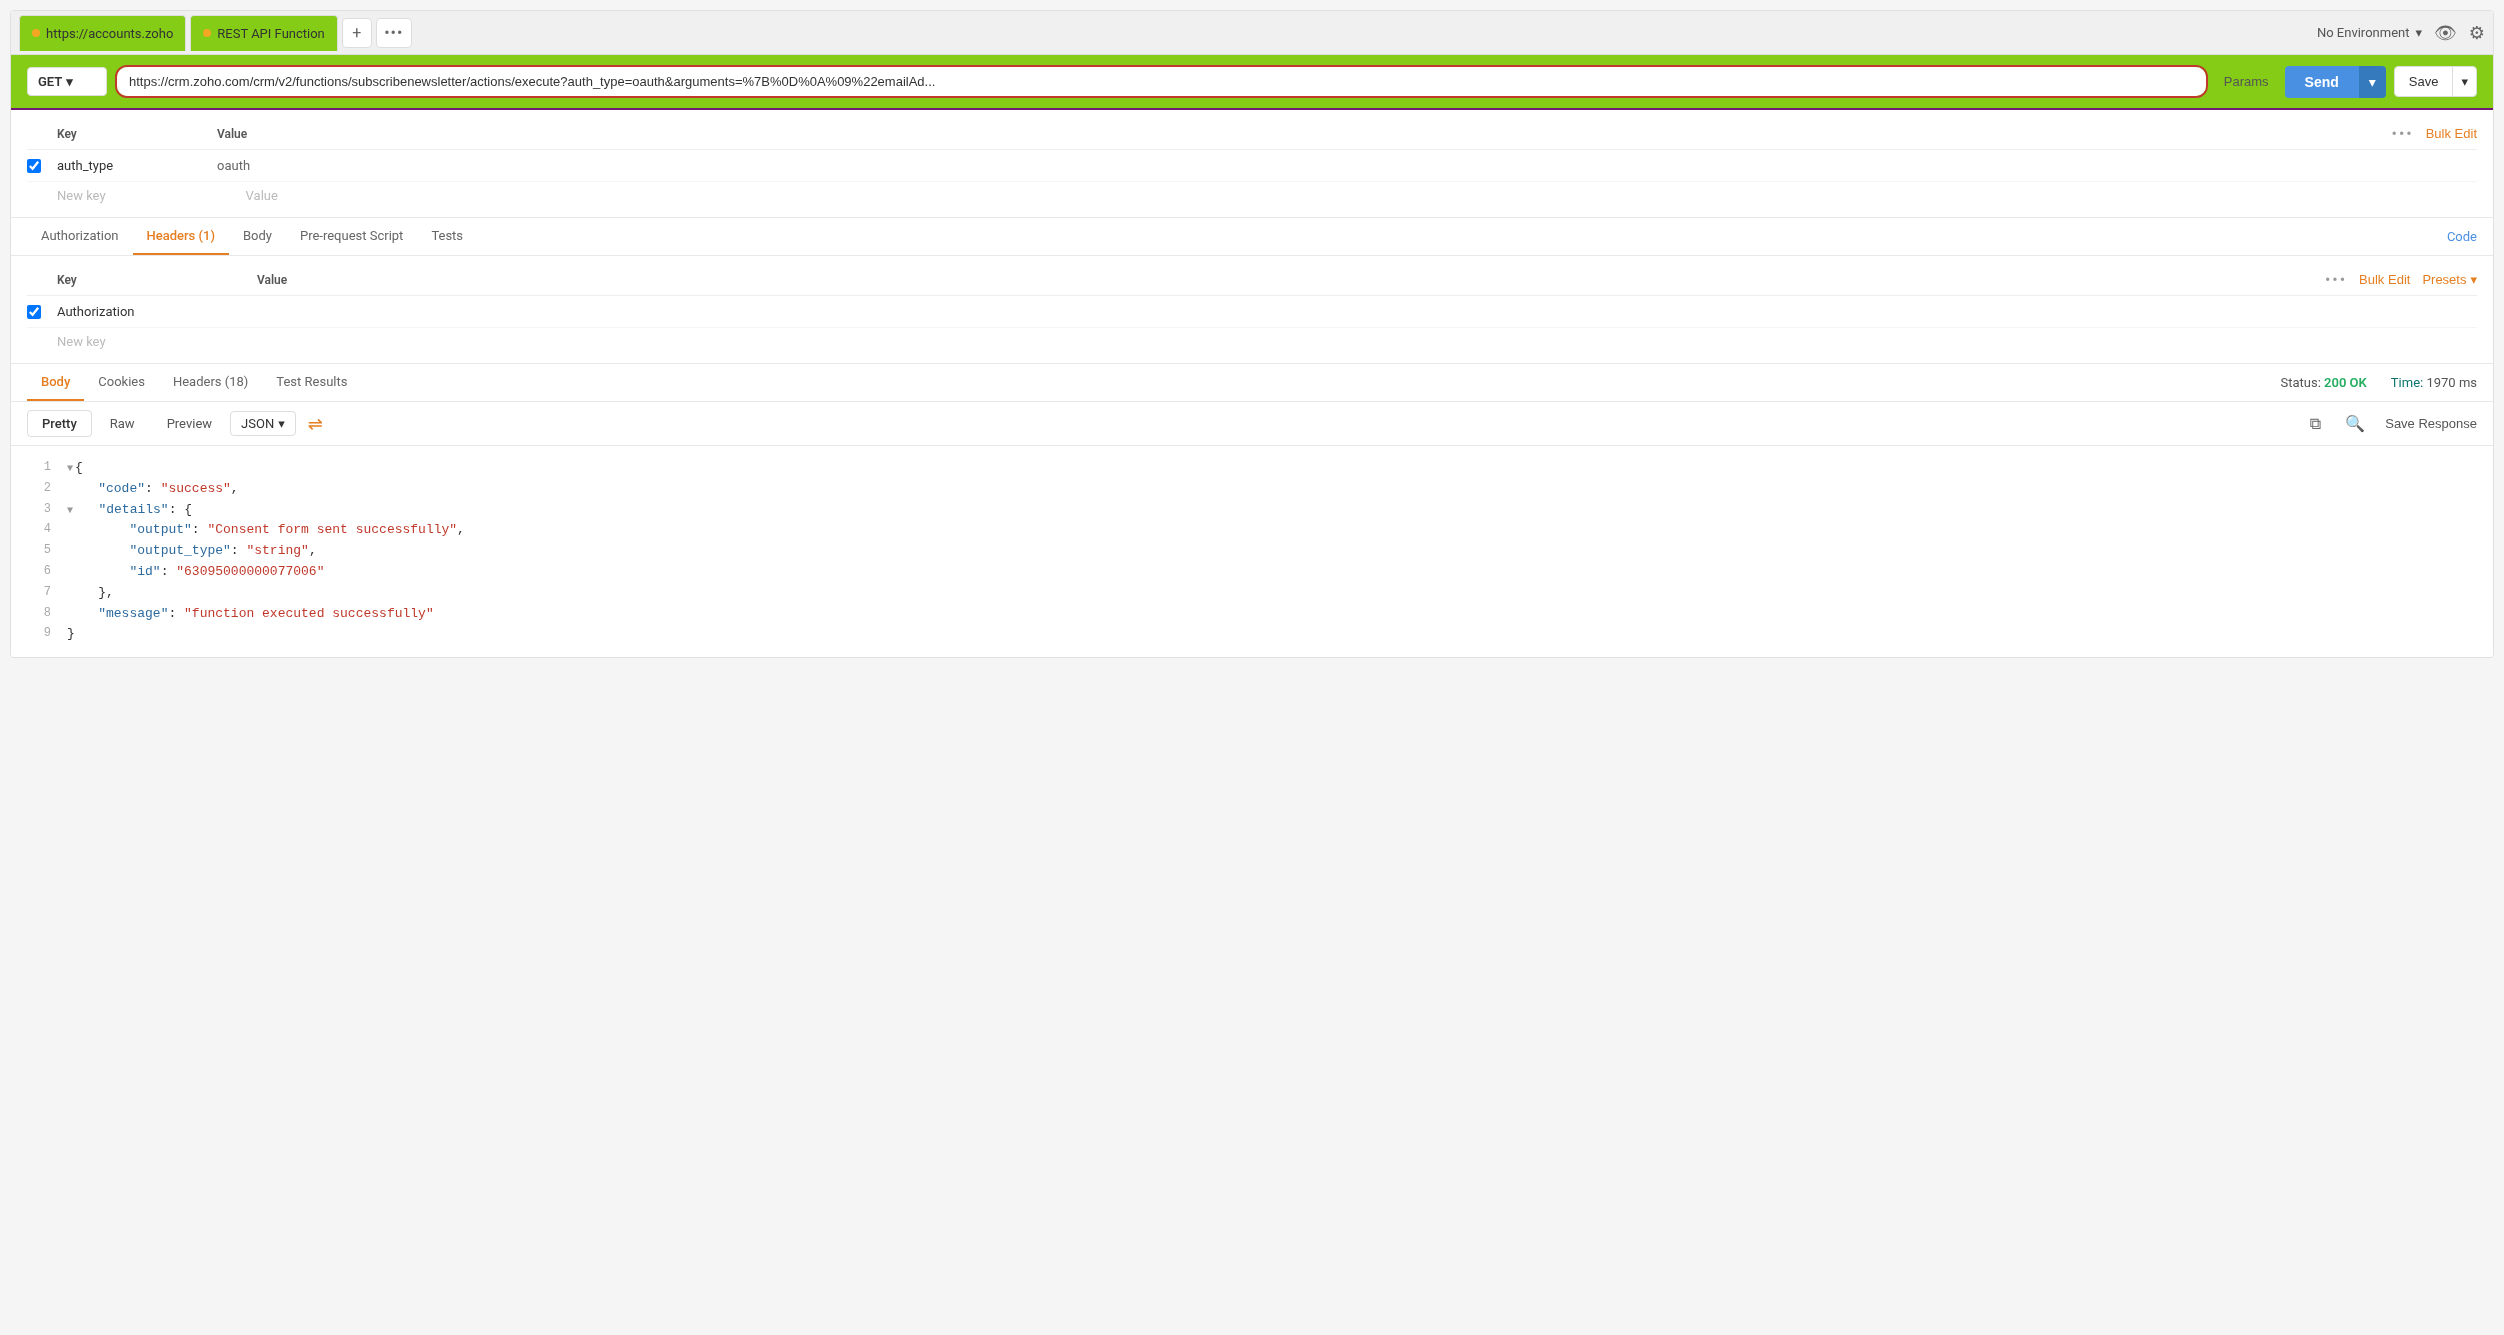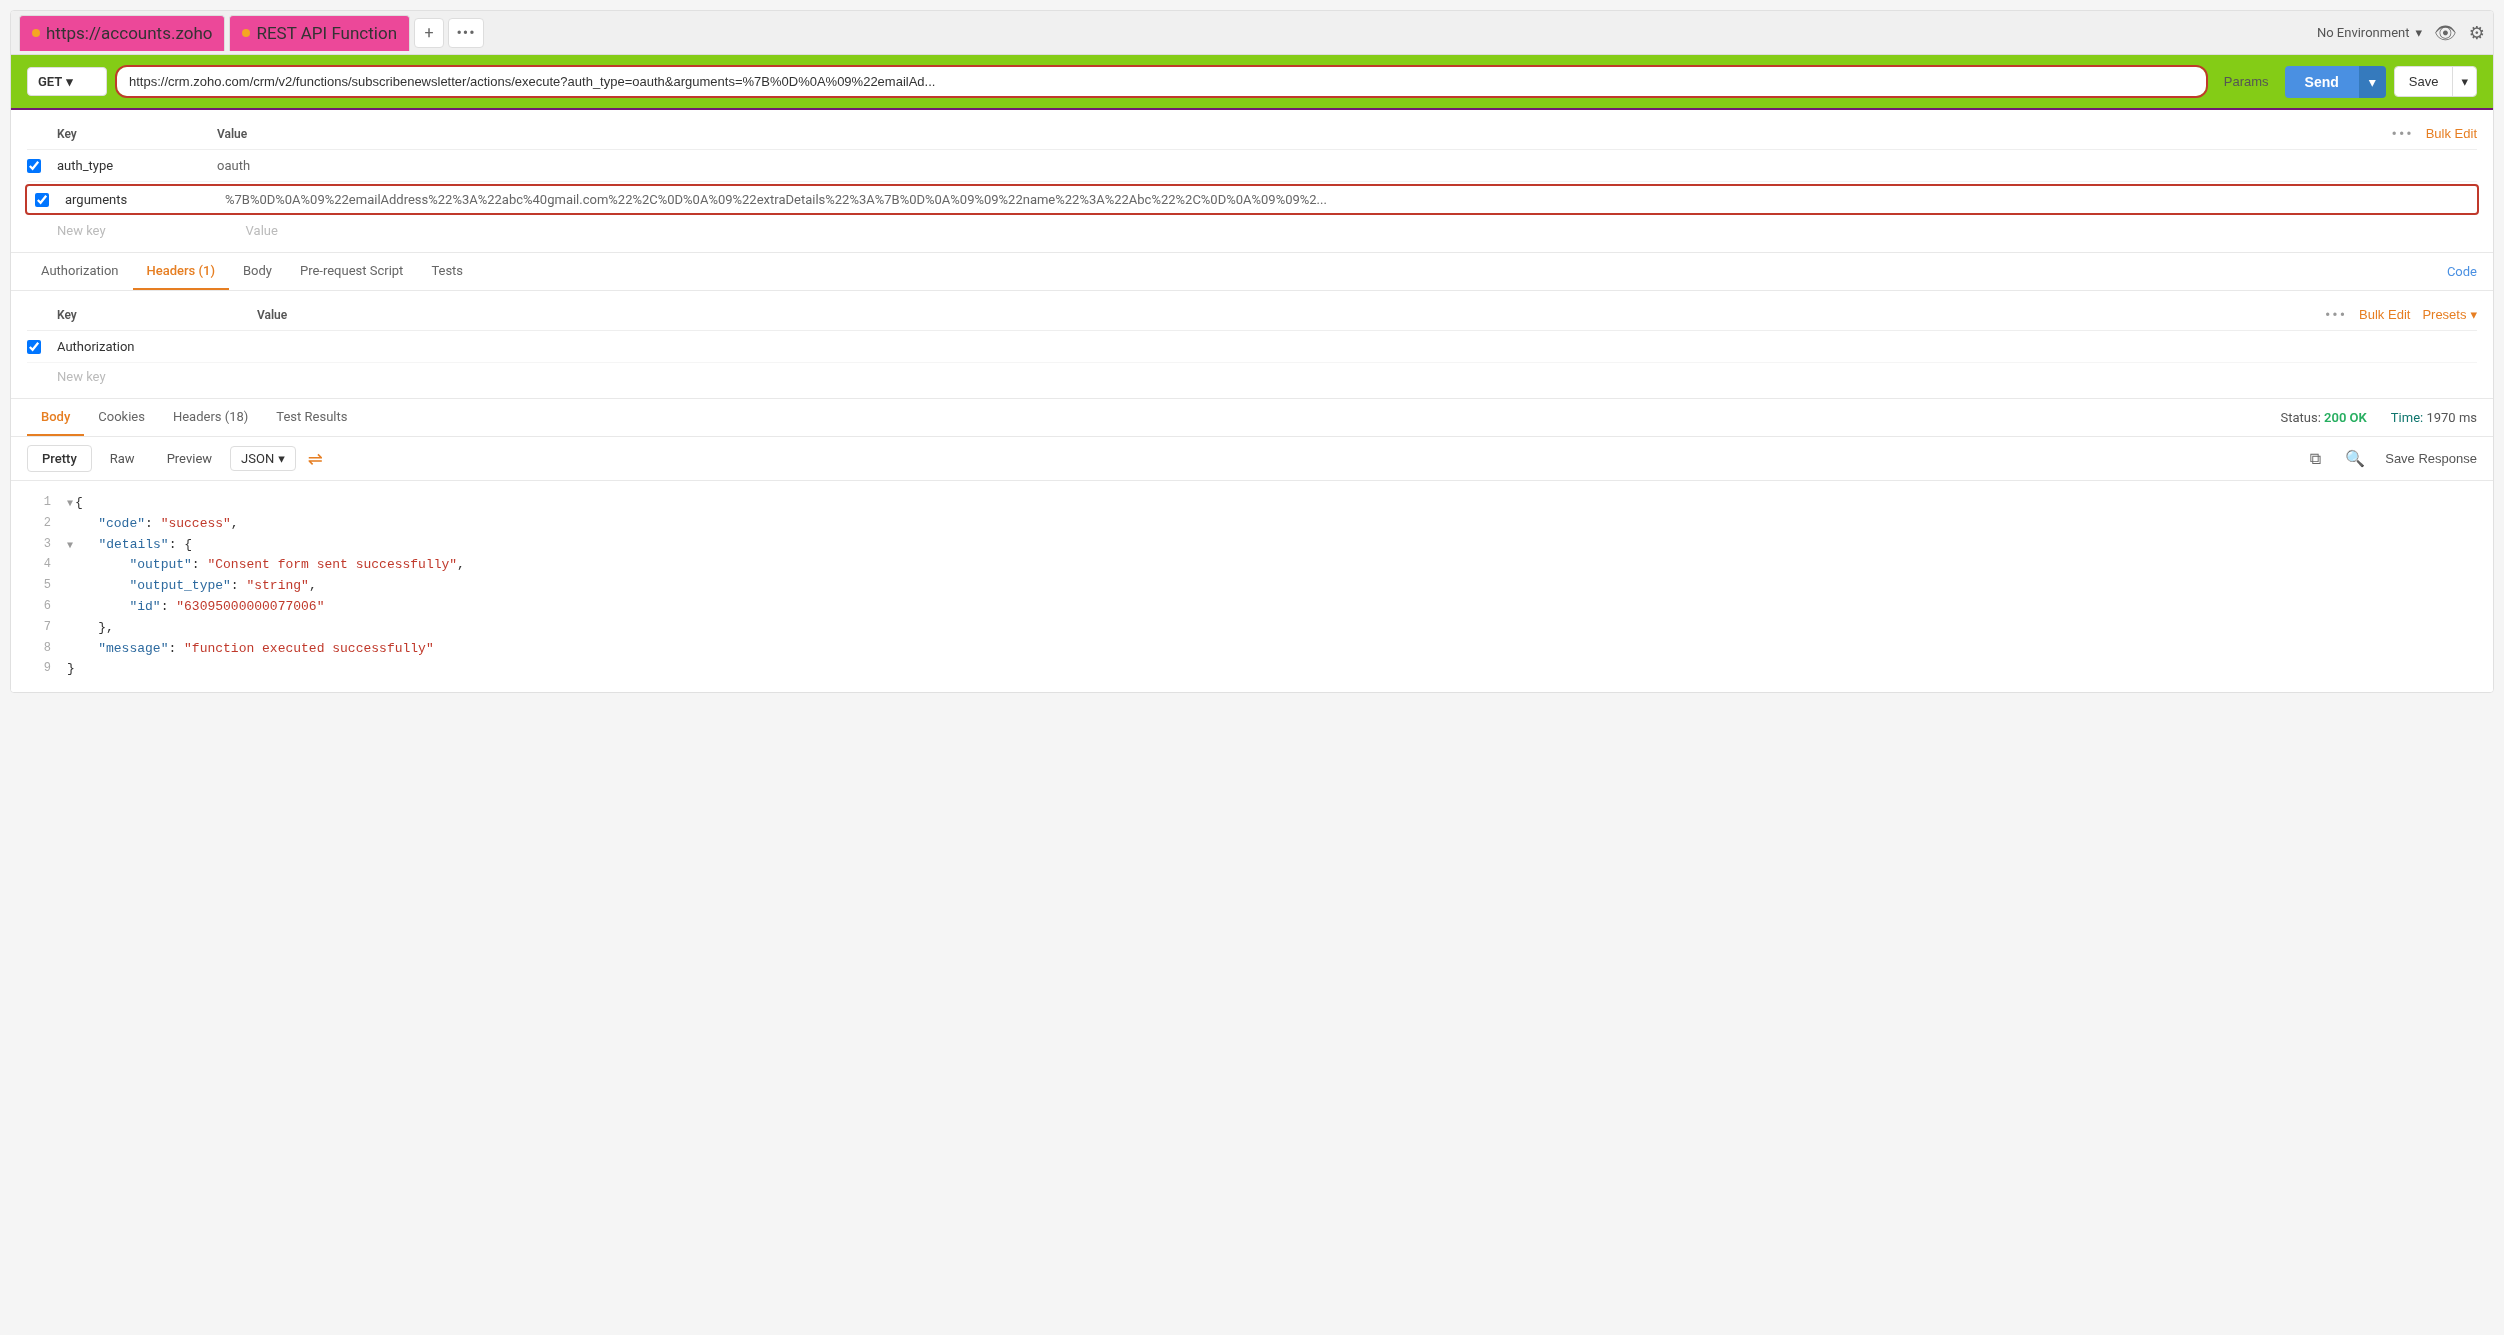--- a/index.html
+++ b/index.html
@@ -26,26 +26,26 @@
       border-bottom: 1px solid #ddd;
       padding: 0 8px;
       height: 44px;
       gap: 4px;
     }
 
     .tab-item {
       display: flex;
       align-items: center;
       gap: 6px;
-      background: #ec4899;
+      background: #84cc16;
       border: 1px solid #ddd;
       border-bottom: none;
       border-radius: 4px 4px 0 0;
       padding: 6px 12px;
-      font-size: 17px;
+      font-size: 13px;
       cursor: pointer;
       height: 36px;
     }
 
     .tab-dot {
       width: 8px;
       height: 8px;
       border-radius: 50%;
       background: #f5a623;
     }
@@ -604,27 +604,20 @@
     </div>
 
     <div class="table-row">
       <div class="row-checkbox">
         <input type="checkbox" checked="" style="">
       </div>
       <div class="row-key">auth_type</div>
       <div class="row-value">oauth</div>
     </div>
 
-    <div class="table-row highlighted">
-      <div class="row-checkbox">
-        <input type="checkbox" checked="" style="">
-      </div>
-      <div class="row-key">arguments</div>
-      <div class="row-value">%7B%0D%0A%09%22emailAddress%22%3A%22abc%40gmail.com%22%2C%0D%0A%09%22extraDetails%22%3A%7B%0D%0A%09%09%22name%22%3A%22Abc%22%2C%0D%0A%09%09%2...</div>
-    </div>
 
     <div class="new-key-row">
       <span class="new-key-placeholder">New key</span>
       <span class="new-value-placeholder">Value</span>
     </div>
   </div>
 
   <div class="request-tabs">
     <div class="req-tab">Authorization</div>
     <div class="req-tab active">Headers (1)</div>

